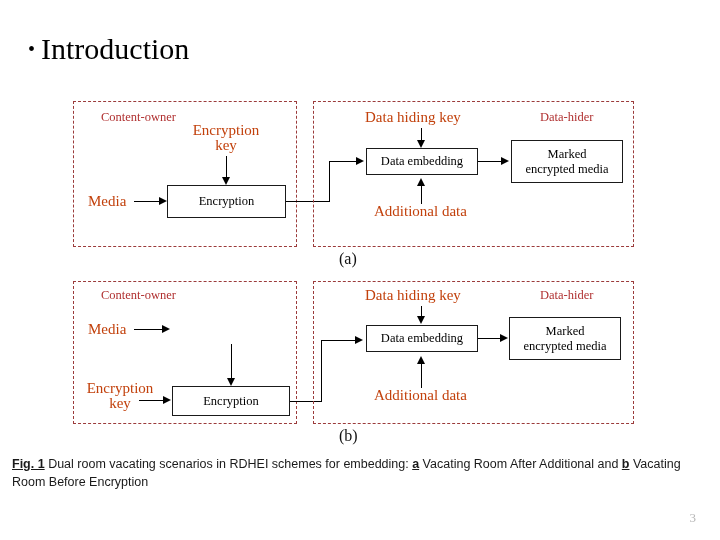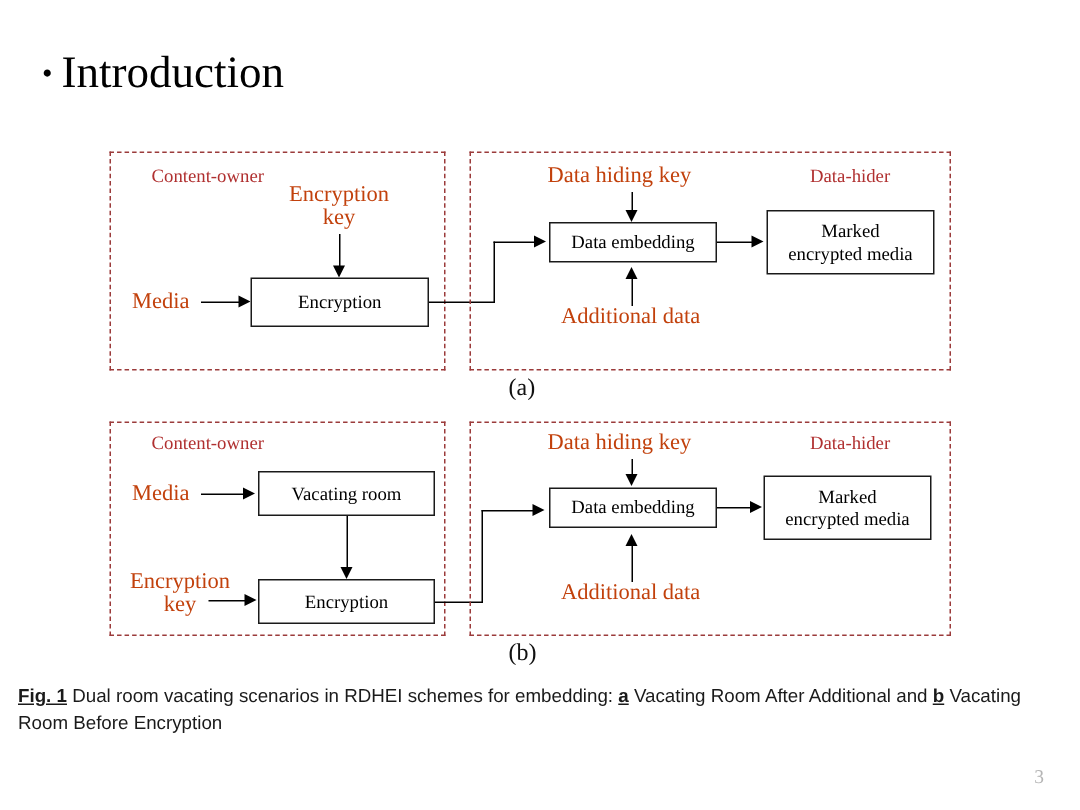--- a/index.html
+++ b/index.html
@@ -190,21 +190,20 @@
 
   <div class="subcaption" style="left:339px; top:250px;">(a)</div>
 
   <div class="panel" style="left:73px; top:281px; width:224px; height:143px;"></div>
   <div class="panel-label" style="left:101px; top:288px;">Content-owner</div>
 
   <div class="flabel" style="left:88px; top:322px;">Media</div>
   <div class="hline" style="left:134px; top:329px; width:29px;"></div>
   <div class="arrow-r" style="left:162px; top:324.5px;"></div>
 
-  <div class="box" style="left:172px; top:314px; width:118px; height:30px;">Vacating room</div>
 
   <div class="vline" style="left:231px; top:344px; height:35px;"></div>
   <div class="arrow-d" style="left:226.5px; top:378px;"></div>
 
   <div class="flabel" style="left:80px; top:381px; width:80px;">
     <span>Encryption</span><br>
     <span>key</span>
   </div>
   <div class="hline" style="left:139px; top:400px; width:25px;"></div>
   <div class="arrow-r" style="left:163px; top:395.5px;"></div>

